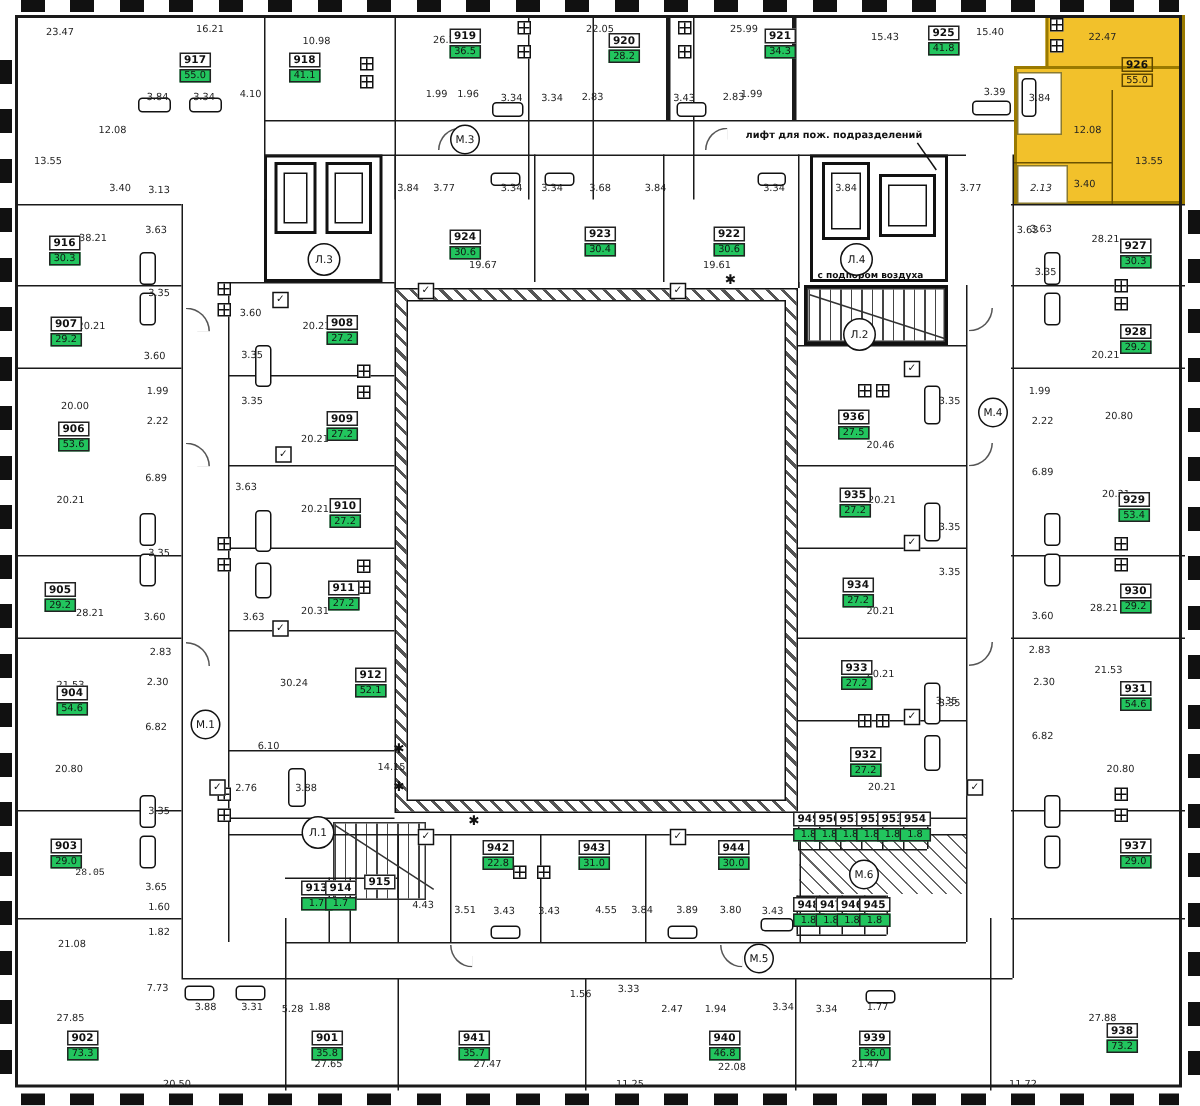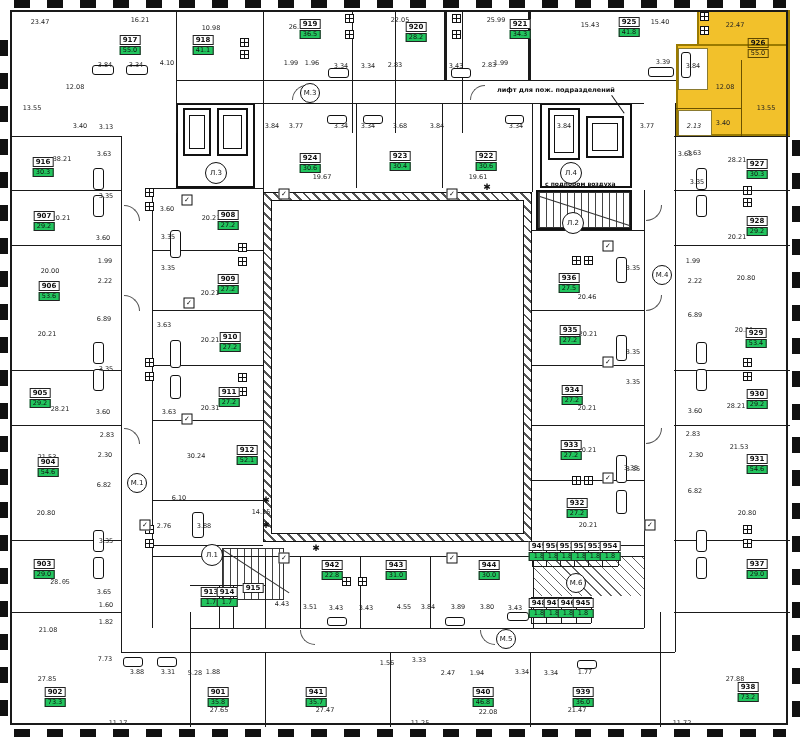--- a/index.html
+++ b/index.html
@@ -531,21 +531,21 @@
     <div class="rnum" style="left: 46px; top: 513px;">20.80</div>
     <div class="rnum" style="left: 106px; top: 369px;">3.35</div>
     <div class="rnum" style="left: 106px; top: 541px;">3.35</div>
     <div class="rnum" style="left: 60px; top: 582px; font-family: Liberation Mono, monospace;">28.05</div>
     <div class="rnum" style="left: 104px; top: 592px;">3.65</div>
     <div class="rnum" style="left: 106px; top: 605px;">1.60</div>
     <div class="rnum" style="left: 106px; top: 622px;">1.82</div>
     <div class="rnum" style="left: 48px; top: 630px;">21.08</div>
     <div class="rnum" style="left: 105px; top: 659px;">7.73</div>
     <div class="rnum" style="left: 47px; top: 679px;">27.85</div>
-    <div class="rnum" style="left: 118px; top: 723px;">11.17</div>
+    <div class="rnum" style="left: 118px; top: 723px;">20.50</div>
     <div class="rnum" style="left: 137px; top: 672px;">3.88</div>
     <div class="rnum" style="left: 168px; top: 672px;">3.31</div>
     <div class="rnum" style="left: 195px; top: 673px;">5.28</div>
     <div class="rnum" style="left: 213px; top: 672px;">1.88</div>
     <div class="rnum" style="left: 694px; top: 153px;">3.63</div>
     <div class="rnum" style="left: 697px; top: 182px;">3.35</div>
     <div class="rnum" style="left: 737px; top: 237px;">20.21</div>
     <div class="rnum" style="left: 693px; top: 261px;">1.99</div>
     <div class="rnum" style="left: 695px; top: 281px;">2.22</div>
     <div class="rnum" style="left: 746px; top: 278px;">20.80</div>

